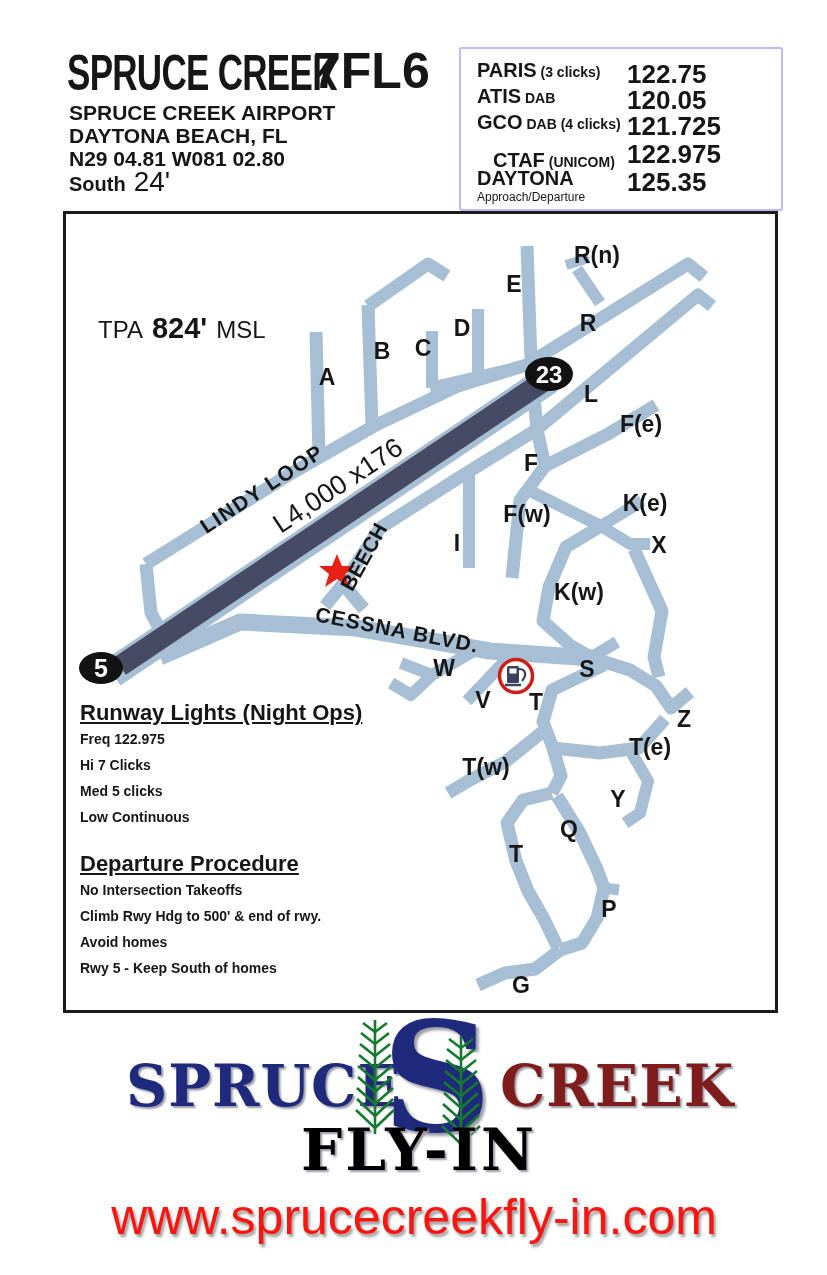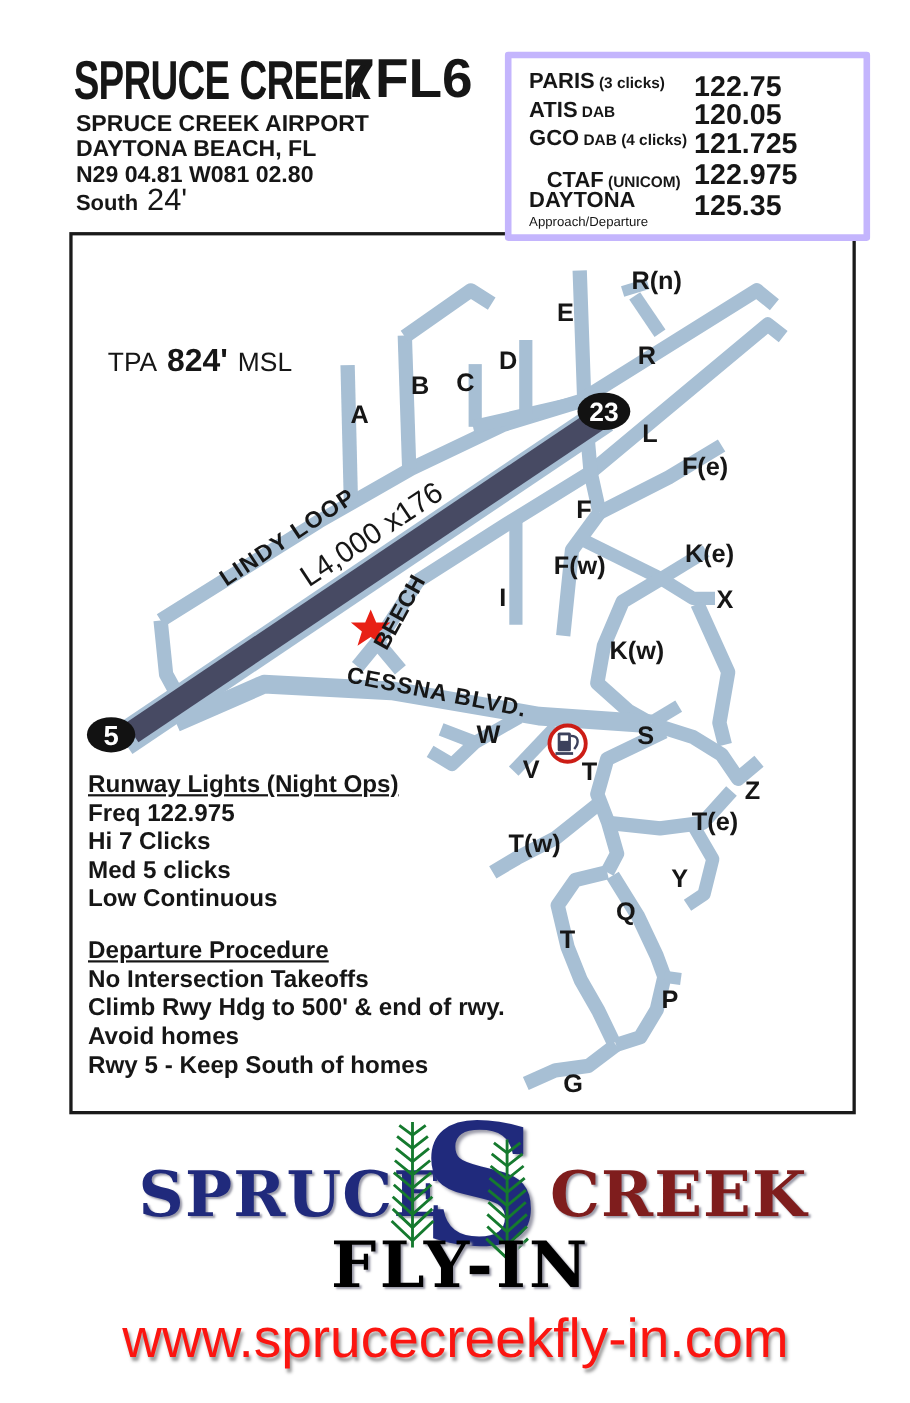--- a/index.html
+++ b/index.html
@@ -8,37 +8,37 @@
   .abs{position:absolute;}
   
   .title-main{left:67px;top:44px;font-size:50px;font-weight:700;letter-spacing:-1px;
               transform:scaleX(.70);transform-origin:left top;white-space:nowrap;}
   .title-id{left:313px;top:42px;font-size:50px;font-weight:800;}
   .hdr-line{left:69px;font-size:21px;font-weight:700;white-space:nowrap;}
   .elev-wrap{left:69px;top:166px;display:flex;align-items:baseline;gap:8px;}
   .elev-label{font-size:20px;font-weight:700;}
   .elev-val{font-size:28px;font-weight:400;}
   
-  .freqbox{left:459px;top:47px;width:320px;height:160px;border:6px solid #c4b5fd;border-radius:3px;background:#fff;}
+  .freqbox{left:459px;top:47px;width:320px;height:160px;border:2px solid #c4b5fd;border-radius:3px;background:#fff;}
   .freq-row{position:absolute;left:16px;white-space:nowrap;}
   .freq-name{font-size:20px;font-weight:700;}
   .freq-note{font-size:14px;font-weight:700;}
   .freq-sub{font-size:12px;font-weight:400;}
   .freq-val{position:absolute;left:166px;font-size:26px;font-weight:700;}
   
   .mapbox{left:63px;top:211px;width:709px;height:796px;border:3px solid #1a1a1a;background:#fff;}
   svg.maplayer{left:0;top:0;pointer-events:none;}
   .twlabel{position:absolute;transform:translate(-50%,-50%);font-size:23px;font-weight:700;white-space:nowrap;}
   .street{position:absolute;transform-origin:center;white-space:nowrap;font-weight:700;}
   .tpa{left:98px;top:312px;display:flex;align-items:baseline;gap:9px;}
   .tpa .r{font-size:24px;font-weight:400;}
   .tpa .b{font-size:29px;font-weight:700;}
   .textblock{left:80px;white-space:nowrap;}
   .tb-head{font-size:22px;font-weight:700;text-decoration:underline;}
-  .tb-line{font-size:22px;font-weight:700;line-height:26px;}
+  .tb-line{font-size:14px;font-weight:700;line-height:26px;}
   
   .logo-word{font-family:"DejaVu Serif",serif;font-weight:700;color:#202a7c;
              text-shadow:2px 2px 2px #9a9aa8;white-space:nowrap;}
   .logo-spruce{left:126px;top:1052px;font-size:57px;letter-spacing:1px;}
   .logo-creek{left:500px;top:1052px;font-size:57px;letter-spacing:1px;}
   .logo-flyin{left:63px;top:1116px;width:712px;text-align:center;font-size:58px;letter-spacing:3px;}
   .logo-s{left:382px;top:1002px;font-family:"DejaVu Serif",serif;font-weight:700;font-size:152px;
           color:#202a7c;text-shadow:3px 3px 3px #9a9aa8;line-height:1;}
   .website{left:38px;top:1188px;width:752px;text-align:center;font-size:50px;font-weight:400;
            letter-spacing:0px;color:#fb1510;text-shadow:2px 3px 3px #999;white-space:nowrap;}

